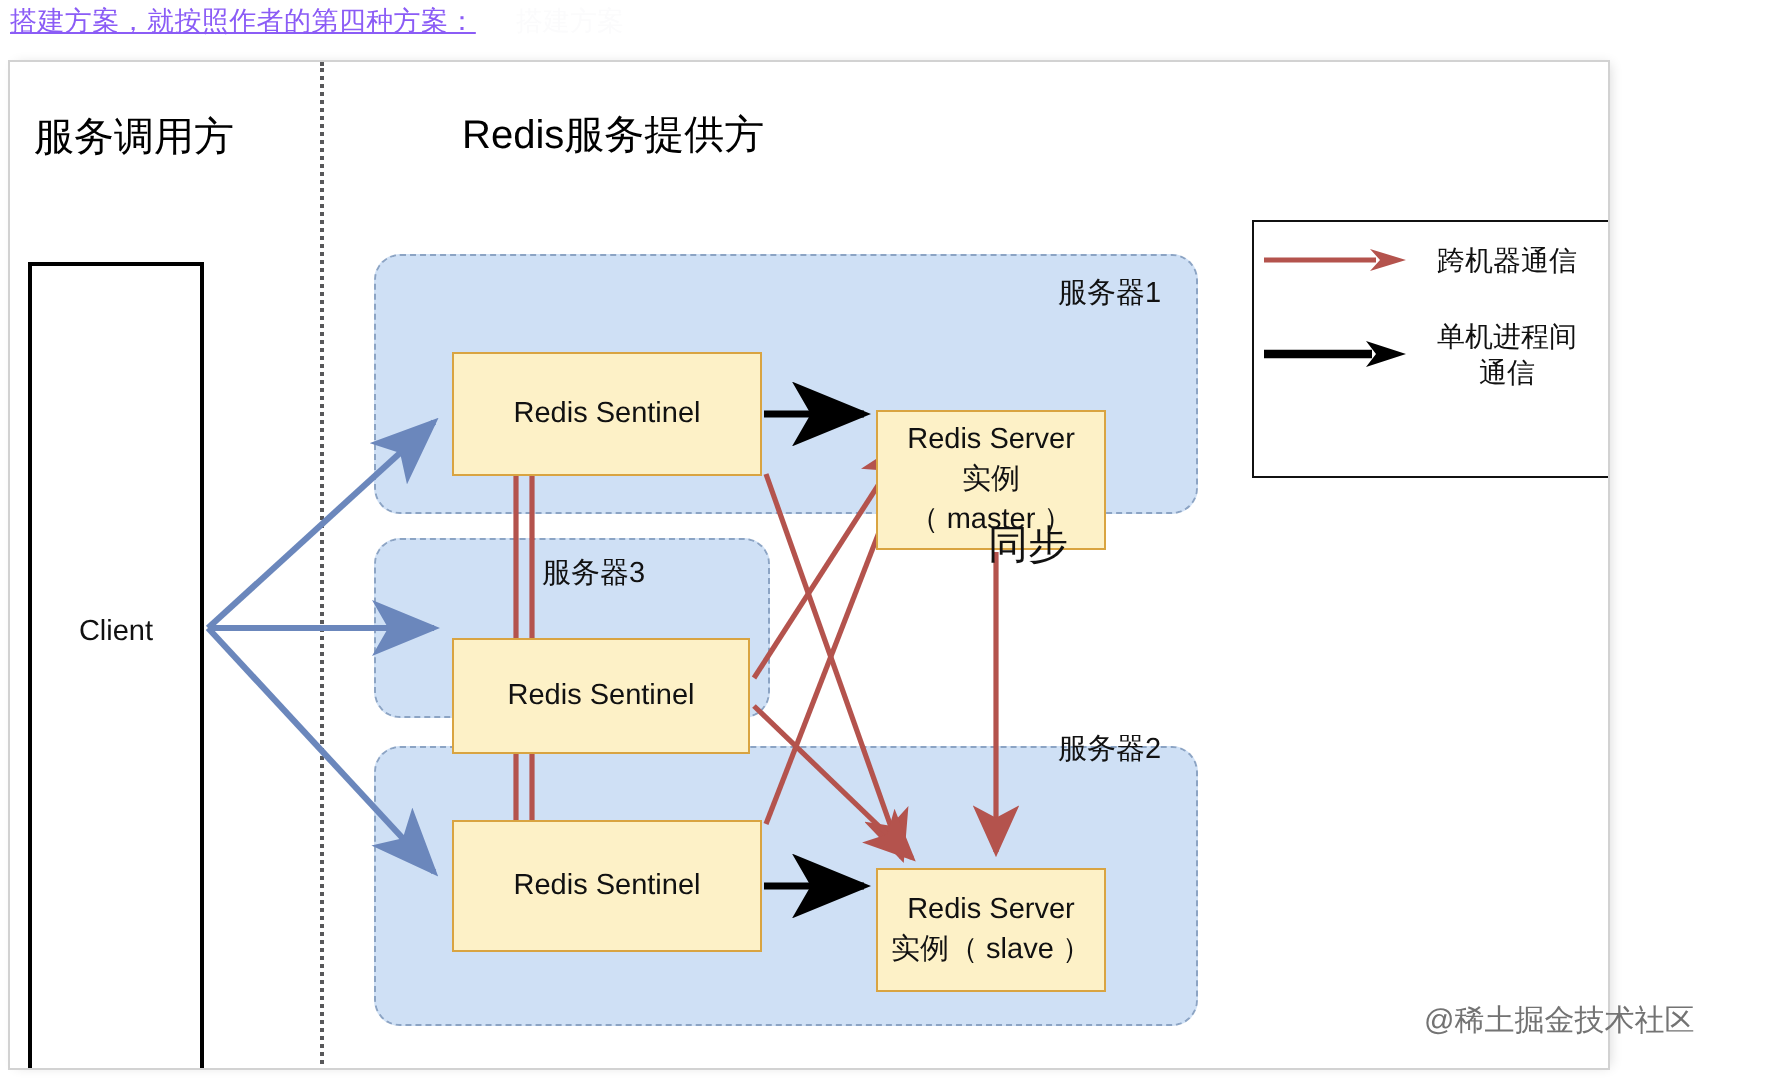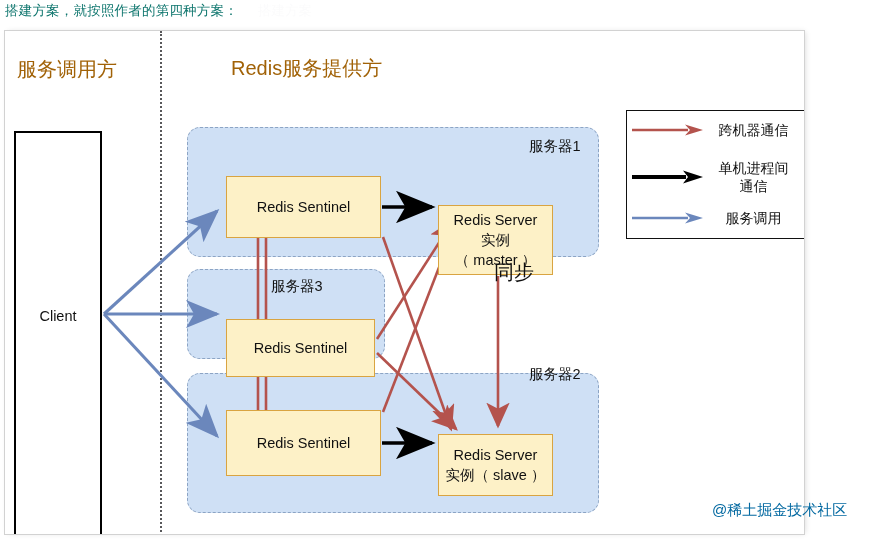--- a/index.html
+++ b/index.html
@@ -18,22 +18,23 @@
   }
 
   
   #page-caption {
     position: absolute;
     left: 5px;
     top: 1px;
     font-size: 13.5px;
     line-height: 20px;
     letter-spacing: .2px;
-    color: #0f766e;
-    white-space: nowrap;
+    color: #8b5cf6;
+    white-space: nowrap;
+    text-decoration: underline;
   }
   #caption-ghost {
     position: absolute;
     left: 258px;
     top: 1px;
     font-size: 13.5px;
     line-height: 20px;
     color: #fbfbfc;
     white-space: nowrap;
     user-select: none;
@@ -60,21 +61,21 @@
     top: 0px;
     width: 0;
     height: 505px;
     border-left: 2px dotted #58585a;
   }
 
   .lane-title {
     position: absolute;
     font-size: 20px;
     line-height: 26px;
-    color: #a16207;
+    color: #000000;
     white-space: nowrap;
   }
   #lane-title-caller { left: 12px; top: 25px; }
   #lane-title-provider { left: 226px; top: 24px; }
 
   
   #client-box {
     position: absolute;
     left: 9px;
     top: 100px;
@@ -195,21 +196,21 @@
     height: 505px;
     pointer-events: none;
   }
 
   
   #watermark {
     position: absolute;
     left: 712px;
     top: 501px;
     font-size: 15px;
-    color: #0369a1;
+    color: #737373;
     white-space: nowrap;
     user-select: none;
   }
 </style>
 </head>
 <body>
 
 <div id="caption-ghost">搭建方案</div>
 <div id="page-caption">搭建方案，就按照作者的第四种方案：</div>
 
@@ -315,26 +316,17 @@
           <line x1="2" y1="7" x2="56" y2="7" stroke="#000000" stroke-width="4.2"></line>
           <path d="M53,0.5 L73,7 L53,13.5 L58,7 Z" fill="#000000"></path>
         </svg>
       </div>
       <div class="legend-text">
         <div>单机进程间</div>
         <div>通信</div>
       </div>
     </div>
 
-    <div class="legend-row" id="legend-row-2">
-      <div class="legend-sample">
-        <svg width="74" height="12" viewBox="0 0 74 12" xmlns="http://www.w3.org/2000/svg">
-          <line x1="2" y1="6" x2="58" y2="6" stroke="#6b87bc" stroke-width="2.6"></line>
-          <path d="M55,0.5 L73,6 L55,11.5 L60,6 Z" fill="#6b87bc"></path>
-        </svg>
-      </div>
-      <div class="legend-text">服务调用</div>
-    </div>
   </div>
 
 </div>
 
 <div id="watermark">@稀土掘金技术社区</div>
 
 </body></html>

